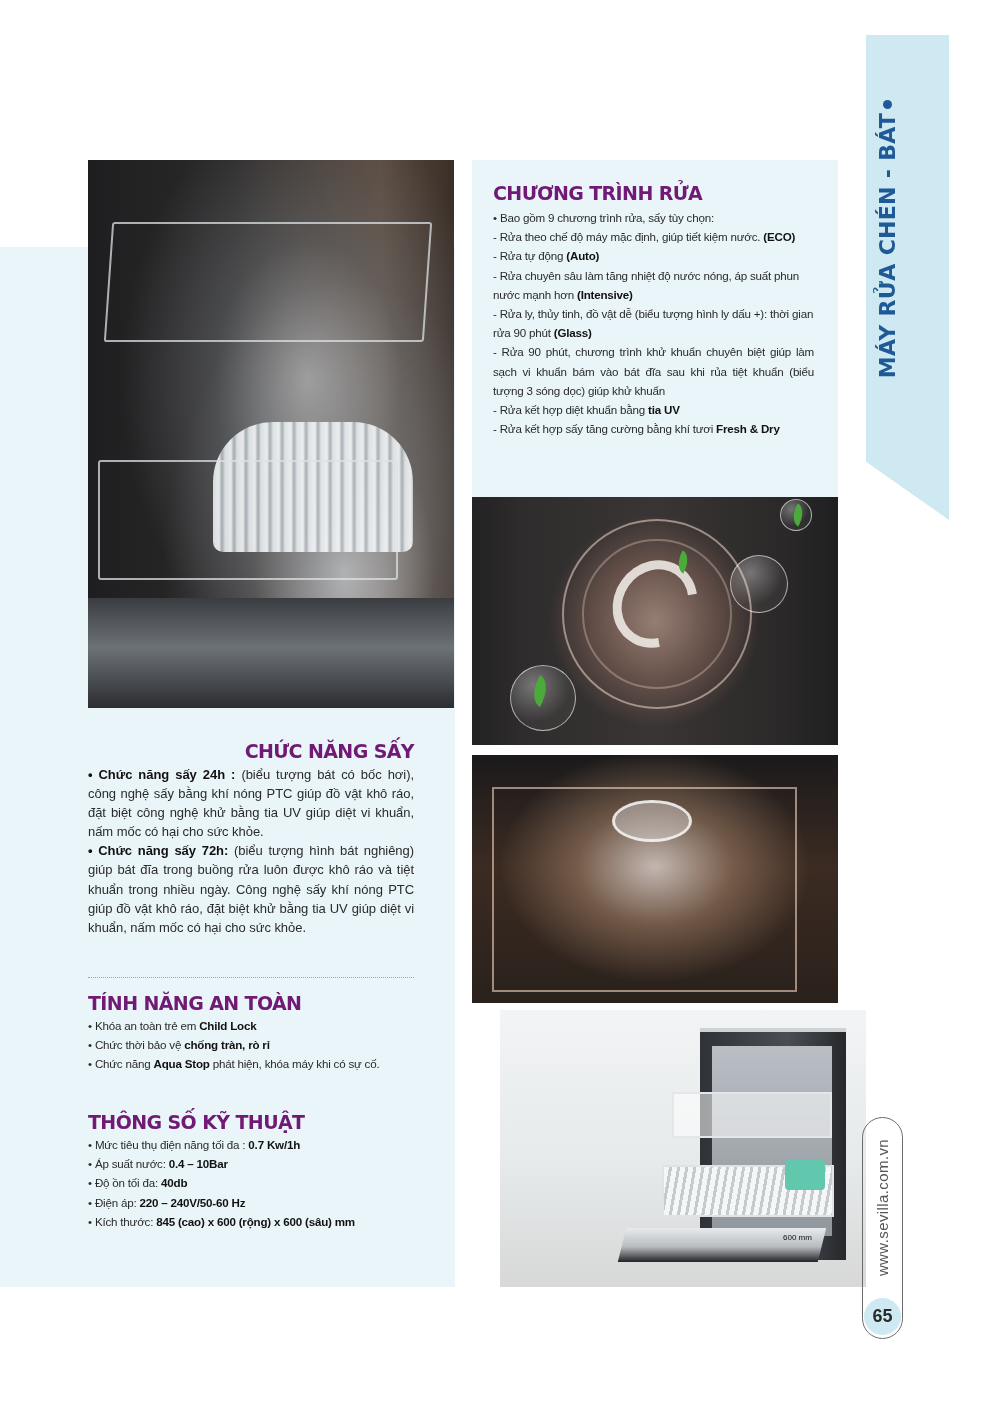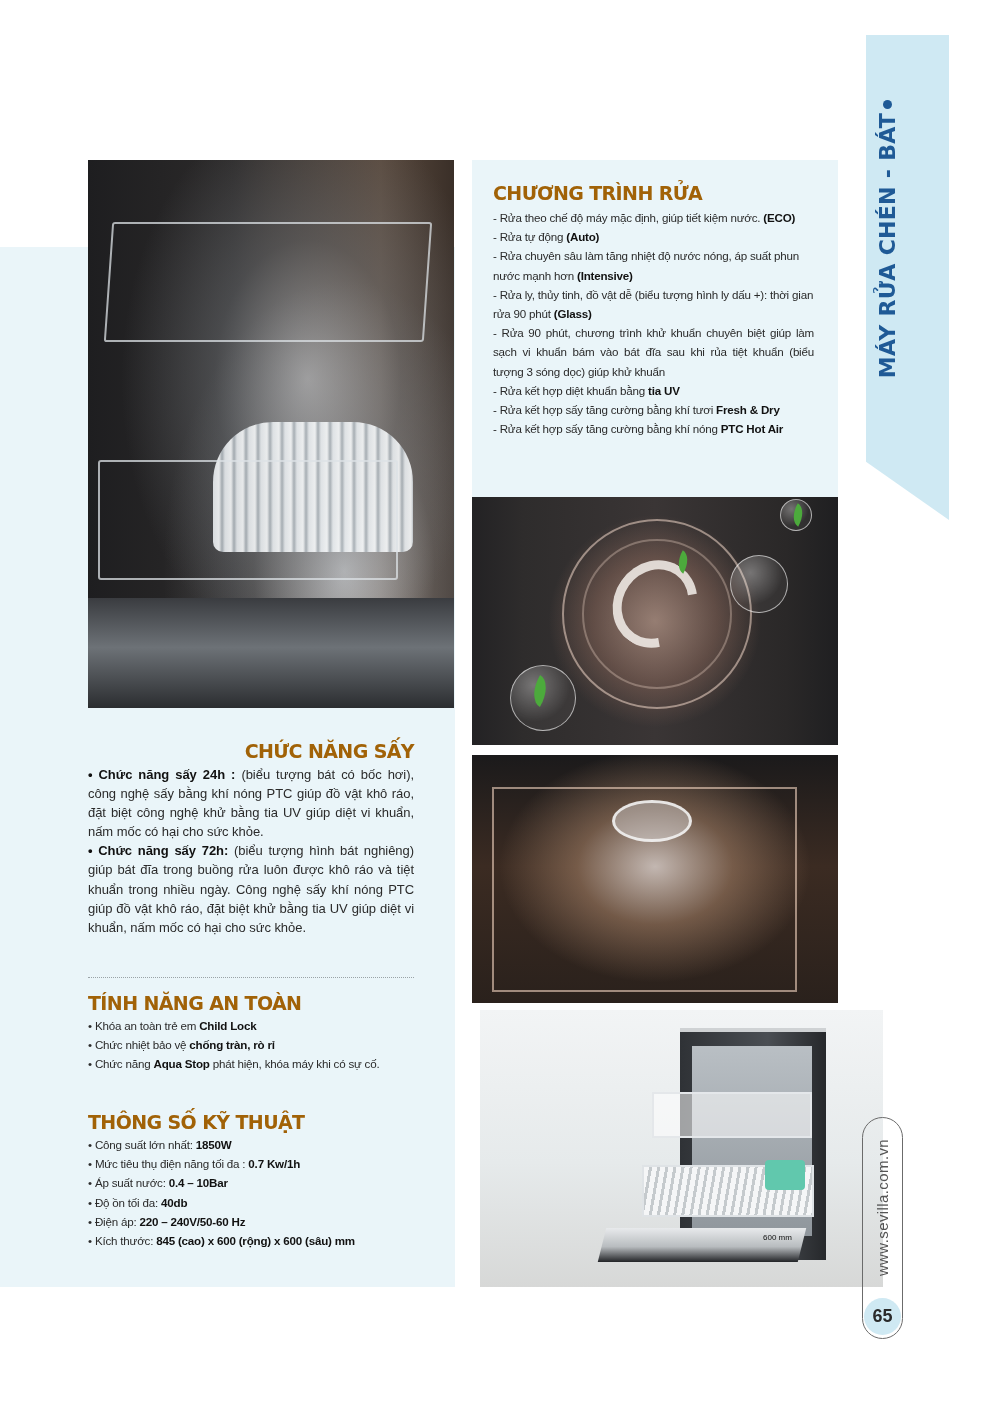--- a/index.html
+++ b/index.html
@@ -21,21 +21,21 @@
   .img-left .rack.r1 { left: 20px; top: 62px; width: 320px; height: 120px; transform: skewX(-4deg); }
   .img-left .rack.r2 { left: 10px; top: 300px; width: 300px; height: 120px; }
   .img-left .plates { position: absolute; left: 125px; top: 262px; width: 200px; height: 130px;
     background: repeating-linear-gradient(90deg, #e8ecef 0px, #f7f9fa 6px, #aab2b8 9px, #e8ecef 12px);
     border-radius: 60px 60px 10px 10px; opacity: 0.9; }
   .img-left .door { position: absolute; left: 0; bottom: 0; width: 366px; height: 110px;
     background: linear-gradient(180deg, #3a3c40 0%, #6d7277 45%, #2b2d30 100%); }
 
   
   .card-program { position: absolute; left: 472px; top: 160px; width: 366px; height: 337px; background: #eaf5f9; padding: 22px 24px 0 21px; }
-  .h2 { font-family: "DejaVu Sans", sans-serif; font-weight: bold; font-size: 19px; letter-spacing: -0.6px; color: #a16207; }
+  .h2 { font-family: "DejaVu Sans", sans-serif; font-weight: bold; font-size: 19px; letter-spacing: -0.6px; color: #701a75; }
   .card-program .h2 { margin-bottom: 4px; }
   .lines { font-family: "Liberation Sans", sans-serif; font-size: 11.6px; line-height: 19.2px; color: #2a2a2a; letter-spacing: -0.2px; }
   .lines b { font-weight: bold; color: #111; }
   .lines .just { text-align: justify; }
 
   
   .img-uv { left: 472px; top: 497px; width: 366px; height: 248px;
     background:
       radial-gradient(circle at 50% 50%, rgba(225,185,165,0.55) 0%, rgba(180,130,110,0.35) 28%, rgba(60,50,48,0) 48%),
       linear-gradient(90deg, #232224 0%, #2e2c2c 14%, #3a3535 50%, #2a2828 86%, #1f1f21 100%); }
@@ -48,21 +48,21 @@
 
   
   .img-dry { left: 472px; top: 755px; width: 366px; height: 248px;
     background:
       radial-gradient(ellipse at 50% 45%, rgba(240,230,225,0.75) 0%, rgba(190,150,120,0.45) 30%, rgba(40,30,26,0) 60%),
       linear-gradient(180deg, #1b1a1b 0%, #3b2b22 45%, #2a211c 100%); }
   .img-dry .frame { position: absolute; left: 20px; top: 32px; width: 305px; height: 205px; border: 2px solid rgba(240,210,190,0.6); }
   .img-dry .bowl { position: absolute; left: 140px; top: 45px; width: 80px; height: 42px; border-radius: 50%; border: 3px solid rgba(245,245,245,0.85); background: rgba(230,230,232,0.4); }
 
   
-  .img-prod { left: 480px; top: 1010px; width: 403px; height: 277px;
+  .img-prod { left: 500px; top: 1010px; width: 366px; height: 277px;
     background: linear-gradient(180deg, #f2f4f5 0%, #e6eaeb 55%, #d7d8d7 100%); }
   .img-prod .body { position: absolute; left: 200px; top: 18px; width: 146px; height: 232px; background: linear-gradient(90deg, #2f3236 0%, #4a4e53 60%, #26282b 100%); border-top: 4px solid #cfd2d4; }
   .img-prod .inner { position: absolute; left: 212px; top: 36px; width: 120px; height: 190px; background: linear-gradient(180deg, #b9bfc4 0%, #8f969c 100%); }
   .img-prod .rackA { position: absolute; left: 172px; top: 82px; width: 160px; height: 46px; border: 2px solid #e4e7ea; background: rgba(255,255,255,0.55); }
   .img-prod .rackB { position: absolute; left: 162px; top: 155px; width: 172px; height: 52px; border: 2px solid #dfe3e6; background: repeating-linear-gradient(100deg, #f5f6f7 0 5px, #c5cacd 5px 8px); }
   .img-prod .teal { position: absolute; left: 285px; top: 150px; width: 40px; height: 30px; background: #61c8ad; border-radius: 4px; }
   .img-prod .door { position: absolute; left: 122px; top: 218px; width: 200px; height: 34px; background: linear-gradient(180deg, #e8eaec 0%, #b8bcbf 55%, #222427 100%); transform: skewX(-14deg); }
   .img-prod .dim { position: absolute; left: 283px; top: 223px; font-size: 8px; color: #111; font-family: "Liberation Sans", sans-serif; }
 
   
@@ -99,28 +99,28 @@
 <div class="img img-left">
   <div class="rack r1"></div>
   <div class="plates"></div>
   <div class="rack r2"></div>
   <div class="door"></div>
 </div>
 
 <div class="card-program">
   <div class="h2">CHƯƠNG TRÌNH RỬA</div>
   <div class="lines">
+    <div>• Bao gồm 9 chương trình rửa, sấy tùy chọn:</div>
     <div><span>- Rửa theo chế độ máy mặc định, giúp tiết kiệm nước. </span><b>(ECO)</b></div>
     <div><span>-  Rửa tự động </span><b>(Auto)</b></div>
     <div><span>- Rửa chuyên sâu làm tăng nhiệt độ nước nóng, áp suất phun nước mạnh hơn </span><b>(Intensive)</b></div>
     <div><span>- Rửa ly, thủy tinh, đồ vật dễ (biểu tượng hình ly dấu +): thời gian rửa 90 phút </span><b>(Glass)</b></div>
     <div class="just"><span>- Rửa 90 phút, chương trình khử khuẩn chuyên biệt giúp làm sạch vi khuẩn bám vào bát đĩa sau khi rủa tiệt khuẩn (biểu tượng 3 sóng dọc) giúp khử khuẩn</span><b></b></div>
     <div><span>- Rửa kết hợp diệt khuẩn bằng </span><b>tia UV</b></div>
     <div><span>- Rửa kết hợp sấy tăng cường bằng khí tươi </span><b>Fresh &amp; Dry</b></div>
-    <div><span>- Rửa kết hợp sấy tăng cường bằng khí nóng </span><b>PTC Hot Air</b></div>
   </div>
 </div>
 
 <div class="img img-uv">
   <div class="ring" style="left:90px;top:22px;width:190px;height:190px;"></div>
   <div class="ring" style="left:110px;top:42px;width:150px;height:150px;opacity:.6;"></div>
   <div class="arrows"></div>
   <div class="bubble" style="left:308px;top:2px;width:32px;height:32px;"></div>
   <div class="leaf" style="left:320px;top:8px;"></div>
   <div class="bubble" style="left:258px;top:58px;width:58px;height:58px;"></div>
@@ -149,29 +149,28 @@
   <div class="para"><b>• Chức năng sấy 24h :</b><span> (biểu tượng bát có bốc hơi), công nghệ sấy bằng khí nóng PTC giúp đồ vật khô ráo, đặt biệt công nghệ khử bằng tia UV giúp diệt vi khuẩn, nấm mốc có hại cho sức khỏe.</span></div>
   <div class="para"><b>• Chức năng sấy 72h:</b><span> (biểu tượng hình bát nghiêng) giúp bát đĩa trong buồng rửa luôn được khô ráo và tiệt khuẩn trong nhiều ngày. Công nghệ sấy khí nóng PTC giúp đồ vật khô ráo, đặt biệt khử bằng tia UV giúp diệt vi khuẩn, nấm mốc có hại cho sức khỏe.</span></div>
 </div>
 
 <div class="dotline"></div>
 
 <div class="section sec-safe">
   <div class="h2">TÍNH NĂNG AN TOÀN</div>
   <div class="lines">
     <div><span>• Khóa an toàn trẻ em </span><b>Child Lock</b><span></span></div>
-    <div><span>• Chức nhiệt bảo vệ </span><b>chống tràn, rò rỉ</b><span></span></div>
+    <div><span>• Chức thời bảo vệ </span><b>chống tràn, rò rỉ</b><span></span></div>
     <div><span>• Chức năng </span><b>Aqua Stop</b><span> phát hiện, khóa máy khi có sự cố.</span></div>
   </div>
 </div>
 
 <div class="section sec-spec">
   <div class="h2">THÔNG SỐ KỸ THUẬT</div>
   <div class="lines">
-    <div><span>• Công suất lớn nhất: </span><b>1850W</b></div>
     <div><span>• Mức tiêu thụ điện năng tối đa : </span><b>0.7 Kw/1h</b></div>
     <div><span>• Áp suất nước: </span><b>0.4 – 10Bar</b></div>
     <div><span>• Độ ồn tối đa: </span><b>40db</b></div>
     <div><span>• Điện áp: </span><b>220 – 240V/50-60 Hz</b></div>
     <div><span>• Kích thước: </span><b>845 (cao) x 600 (rộng) x 600 (sâu) mm</b></div>
   </div>
 </div>
 
 <div class="ribbon"></div>
 <div class="ribbon-text">

